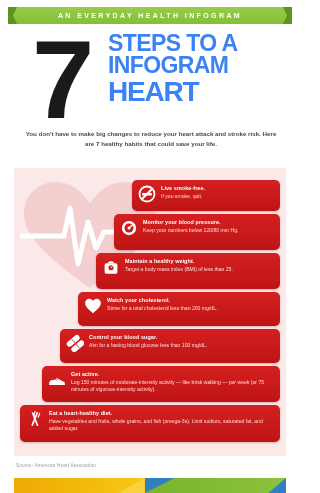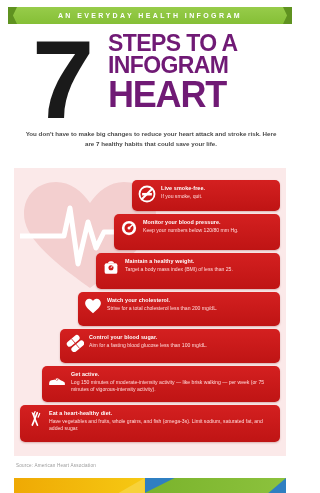--- a/index.html
+++ b/index.html
@@ -80,28 +80,28 @@
     font-weight: bold;
     color: #1a1a1a;
     font-family: "Liberation Sans", sans-serif;
     letter-spacing: -6px;
   }
   .title-lines {
     position: absolute;
     left: 108px;
     top: 4px;
     width: 178px;
-    color: #701a75;
+    color: #3b82f6;
     font-weight: bold;
     line-height: 0.97;
     letter-spacing: -0.6px;
   }
   .tl1 { font-size: 23px; white-space: nowrap; }
   .tl2 { font-size: 23px; white-space: nowrap; }
-  .tl3 { font-size: 36px; white-space: nowrap; margin-top: 1px; letter-spacing: -1.2px; }
+  .tl3 { font-size: 28px; white-space: nowrap; margin-top: 1px; letter-spacing: -1.2px; }
 
   .subtitle {
     position: absolute;
     left: 22px;
     top: 129px;
     width: 258px;
     text-align: center;
     font-size: 6.2px;
     line-height: 9.5px;
     color: #4a4a4a;

